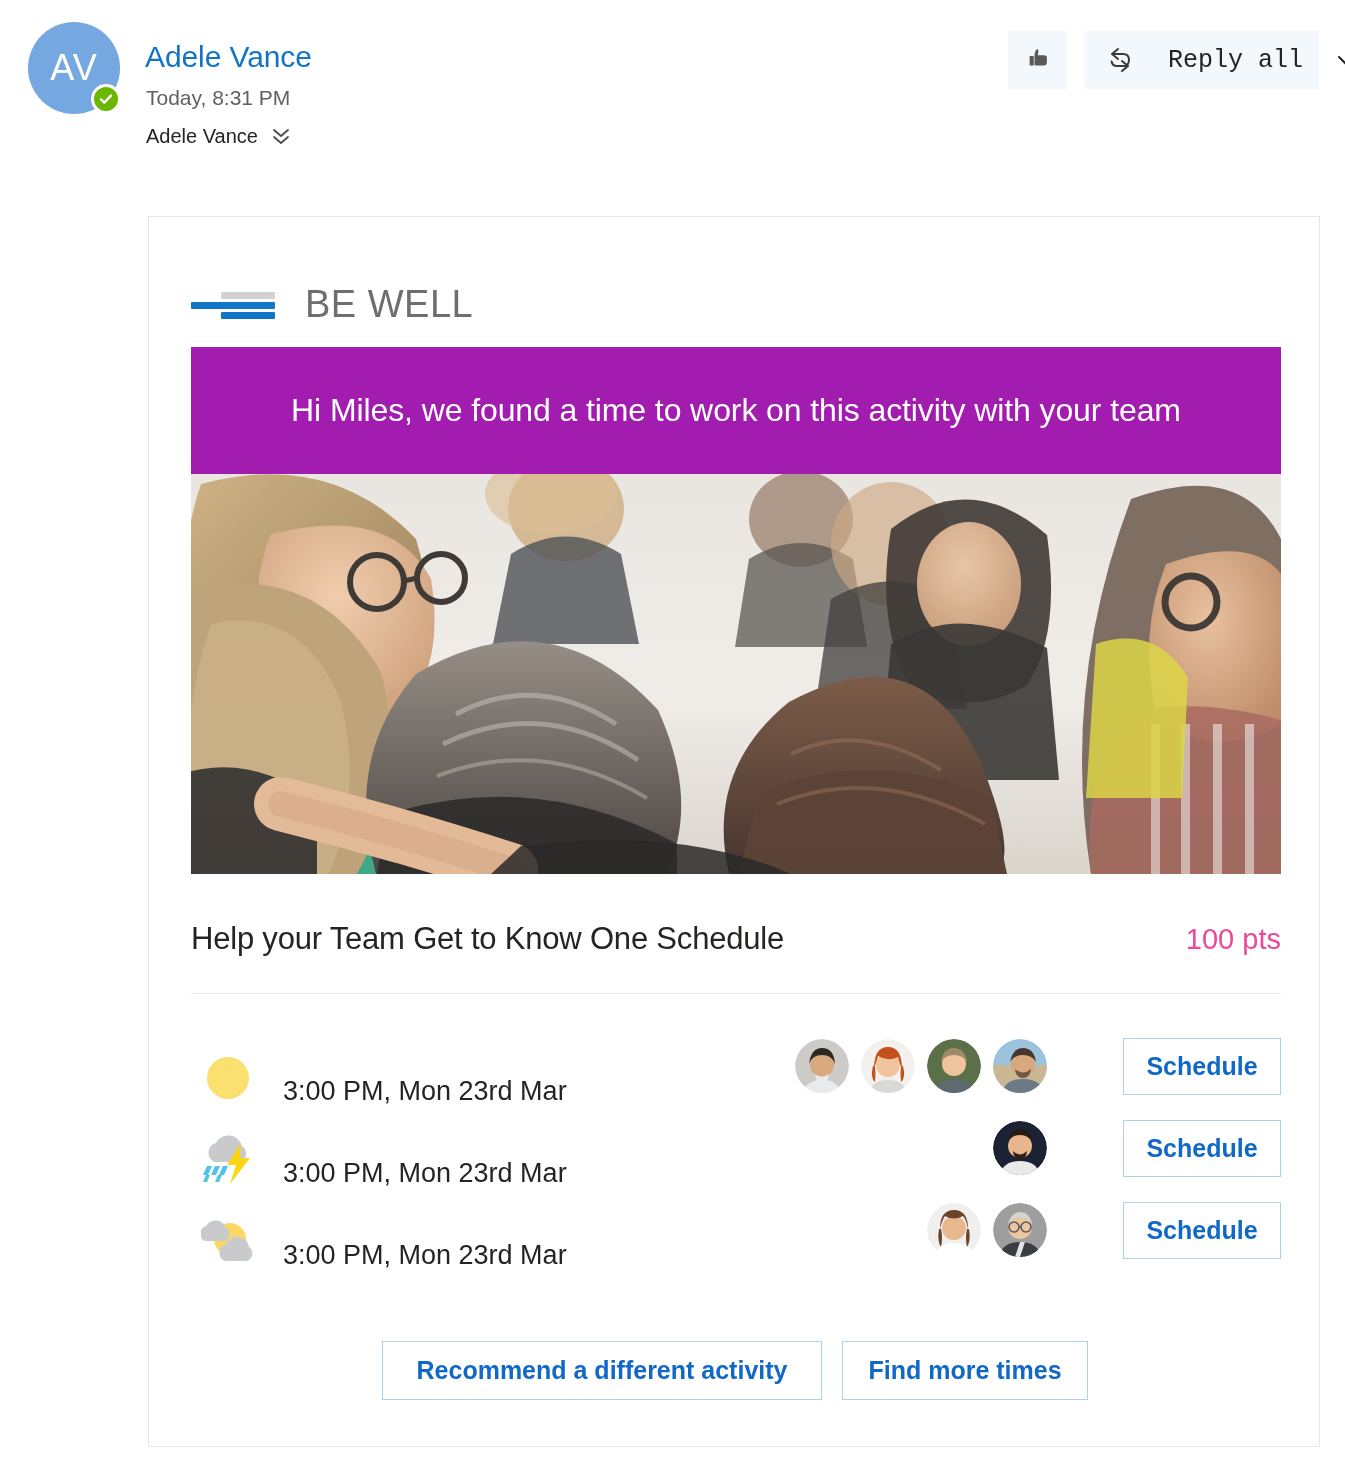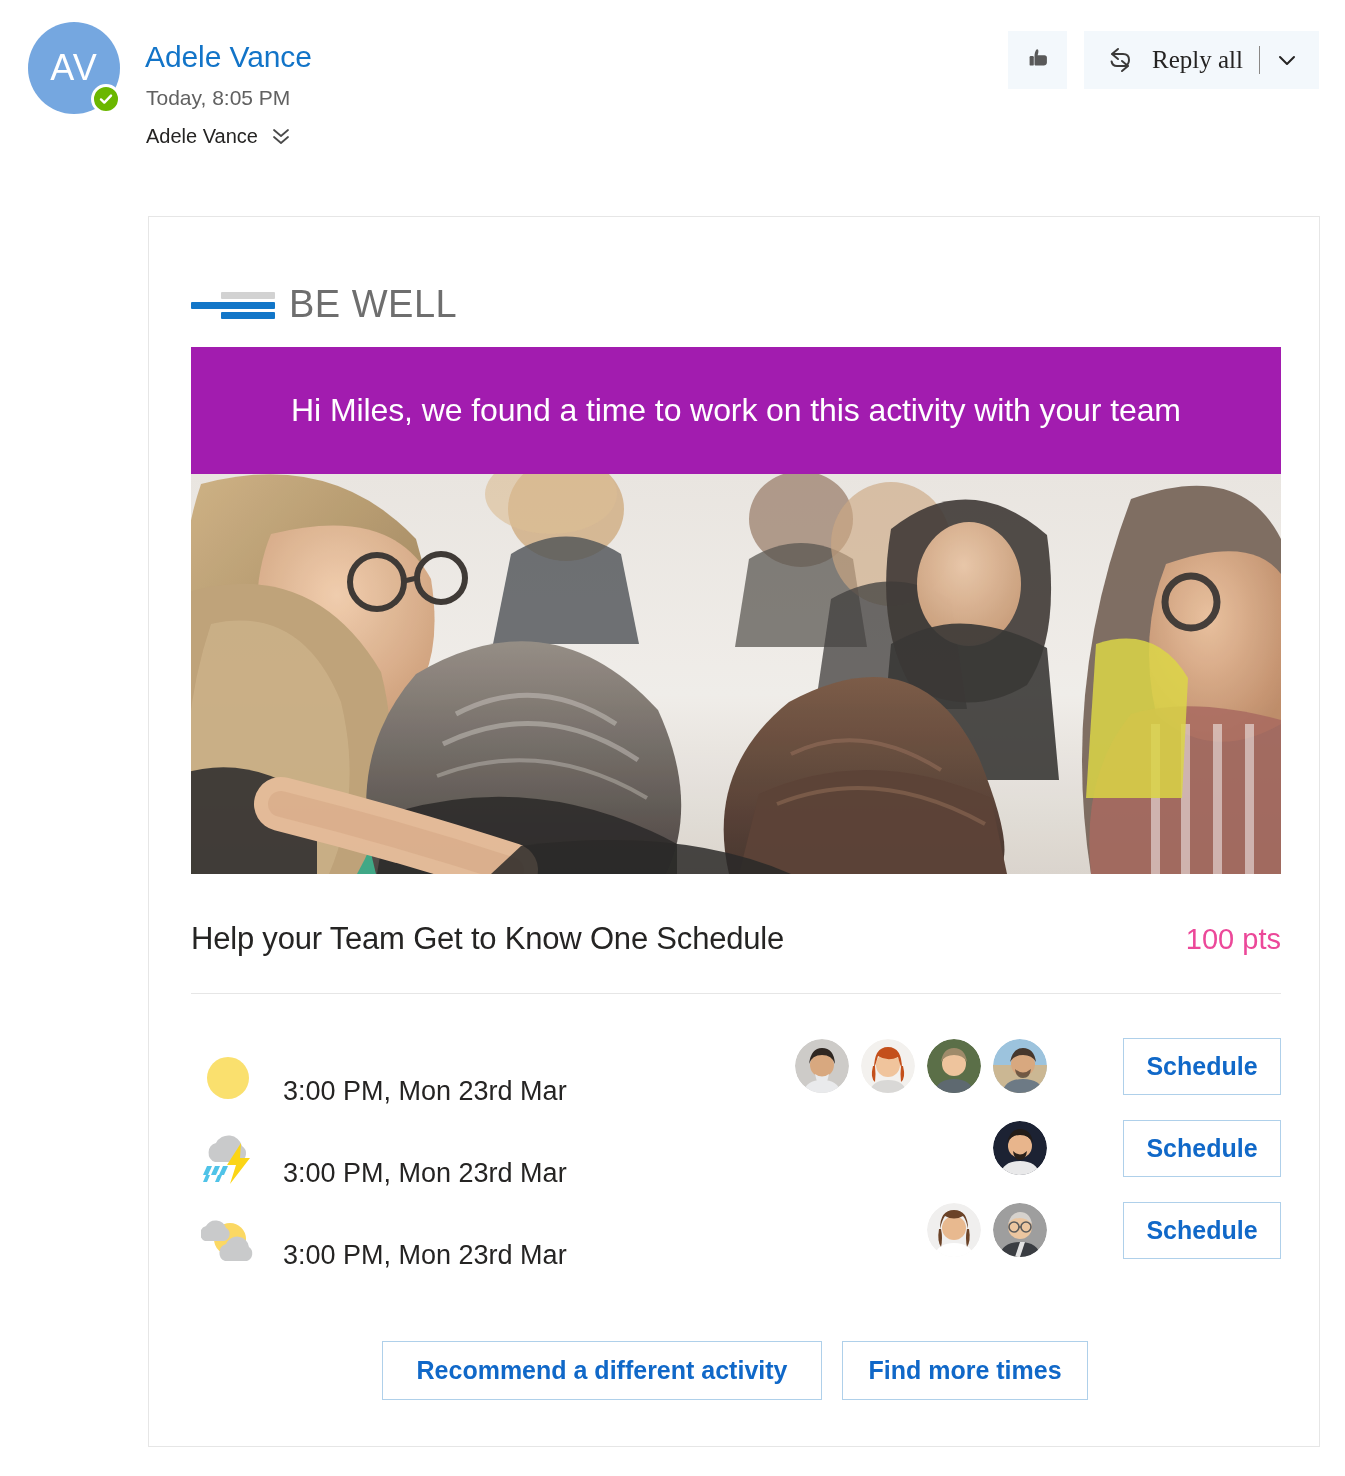--- a/index.html
+++ b/index.html
@@ -107,25 +107,25 @@
     width: 235px; height: 58px;
     background: #F3F8FC;
     display: flex;
     align-items: center;
     border: none;
     padding: 0;
     cursor: pointer;
   }
   .replyall-icon { margin-left: 20px; line-height: 0; }
   .replyall-label {
-    margin-left: 16px;
+    margin-left: 32px;
     font-size: 25px;
     color: #252423;
     white-space: nowrap;
-    font-family: Liberation Serif, serif;
+    font-family: Liberation Mono, monospace;
   }
   .replyall-sep {
     margin-left: 16px;
     width: 1px; height: 28px;
     background: #8a8886;
   }
   .replyall-caret { margin-left: 14px; line-height: 0; }
 
   
   .card {
@@ -148,21 +148,21 @@
   }
   .logo-mark {
     position: relative;
     width: 84px; height: 38px;
   }
   .logo-bar { position: absolute; height: 7px; border-radius: 1px; }
   .logo-bar.gray  { background: #D2D2D2; left: 30px; top: 7px;  width: 54px; }
   .logo-bar.blue1 { background: #1276C8; left: 0px;  top: 17px; width: 84px; }
   .logo-bar.blue2 { background: #1276C8; left: 30px; top: 27px; width: 54px; }
   .logo-text {
-    margin-left: 14px;
+    margin-left: 30px;
     font-size: 38px;
     color: #6E6E6E;
     letter-spacing: 0.5px;
     white-space: nowrap;
   }
 
   
   .banner {
     position: absolute;
     left: 42px; top: 130px;
@@ -316,21 +316,21 @@
   <div class="avatar-wrap">
     <div class="avatar-circle">AV</div>
     <div class="presence-badge">
       <svg width="14" height="14" viewBox="0 0 14 14" aria-hidden="true">
         <path d="M2 7.4 L5.3 10.6 L12 3.6" fill="none" stroke="#ffffff" stroke-width="2.4" stroke-linecap="round" stroke-linejoin="round"></path>
       </svg>
     </div>
   </div>
 
   <div class="sender-name">Adele Vance</div>
-  <div class="sent-time">Today, 8:05 PM</div>
+  <div class="sent-time">Today, 8:31 PM</div>
 
   <div class="recipient-row">
     <span class="recipient-name">Adele Vance</span>
     <span class="recipient-expand">
       <svg width="22" height="24" viewBox="0 0 22 24" aria-hidden="true">
         <path d="M4 6 L11 12 L18 6" fill="none" stroke="#4a4a4a" stroke-width="1.8" stroke-linecap="round" stroke-linejoin="round"></path>
         <path d="M4 13 L11 19 L18 13" fill="none" stroke="#4a4a4a" stroke-width="1.8" stroke-linecap="round" stroke-linejoin="round"></path>
       </svg>
     </span>
   </div>

